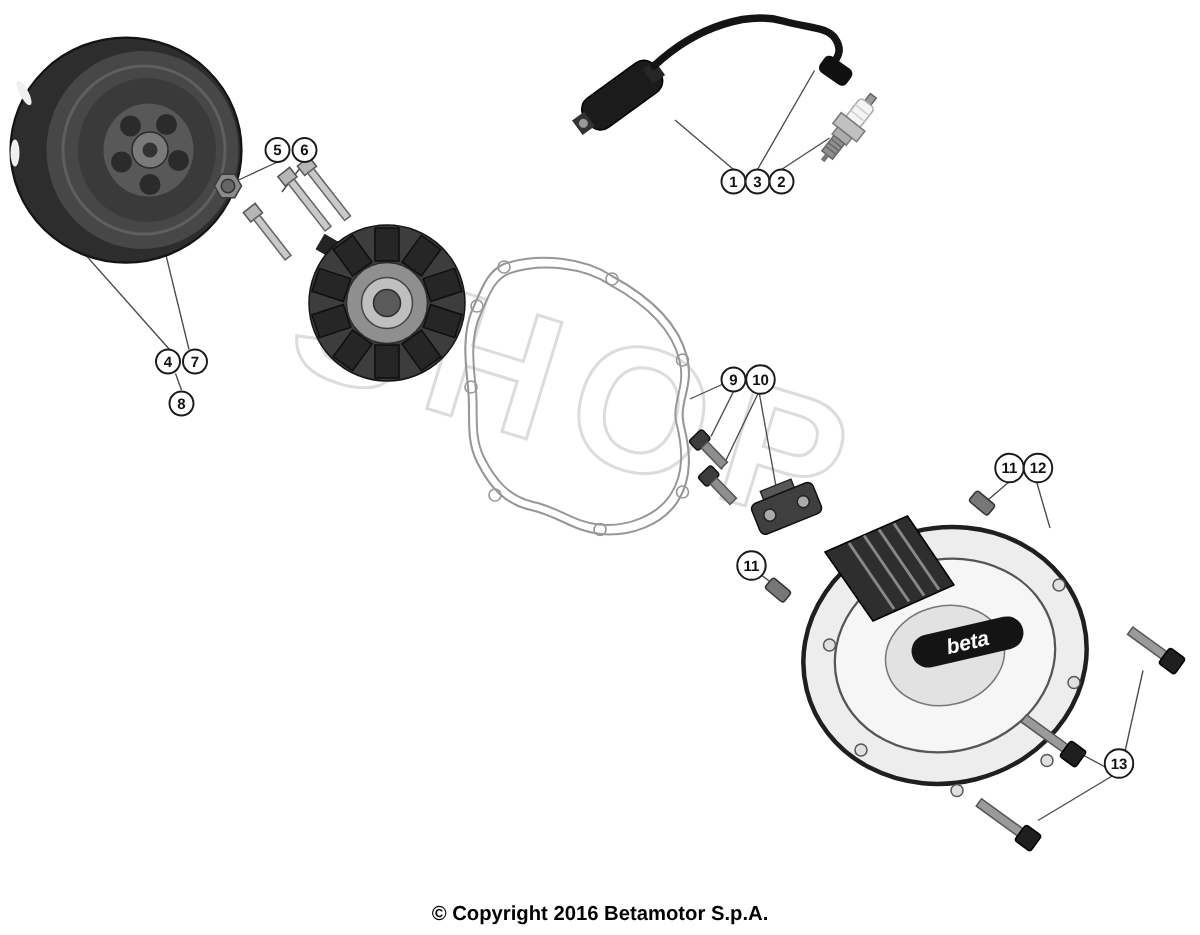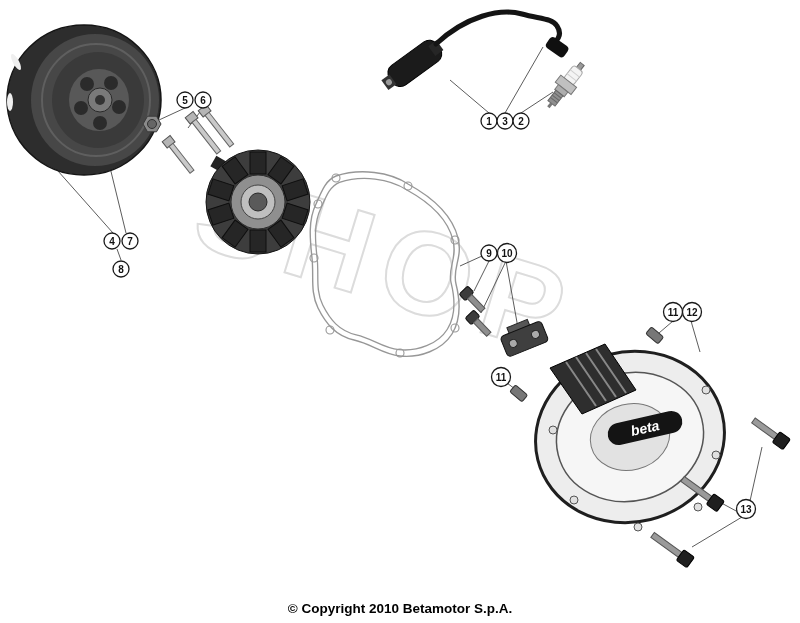--- a/index.html
+++ b/index.html
@@ -275,14 +275,14 @@
     <circle cx="692" cy="312" r="9.5"></circle>
         <text x="692" y="315.5">12</text>
   </g>
   <g class="callout">
     <circle cx="746" cy="509" r="9.5"></circle>
         <text x="746" y="512.5">13</text>
   </g>
 
 </svg>
 
-<div class="copyright">© Copyright 2010 Betamotor S.p.A.</div>
+<div class="copyright">© Copyright 2016 Betamotor S.p.A.</div>
 </div>
 
 </body></html>

